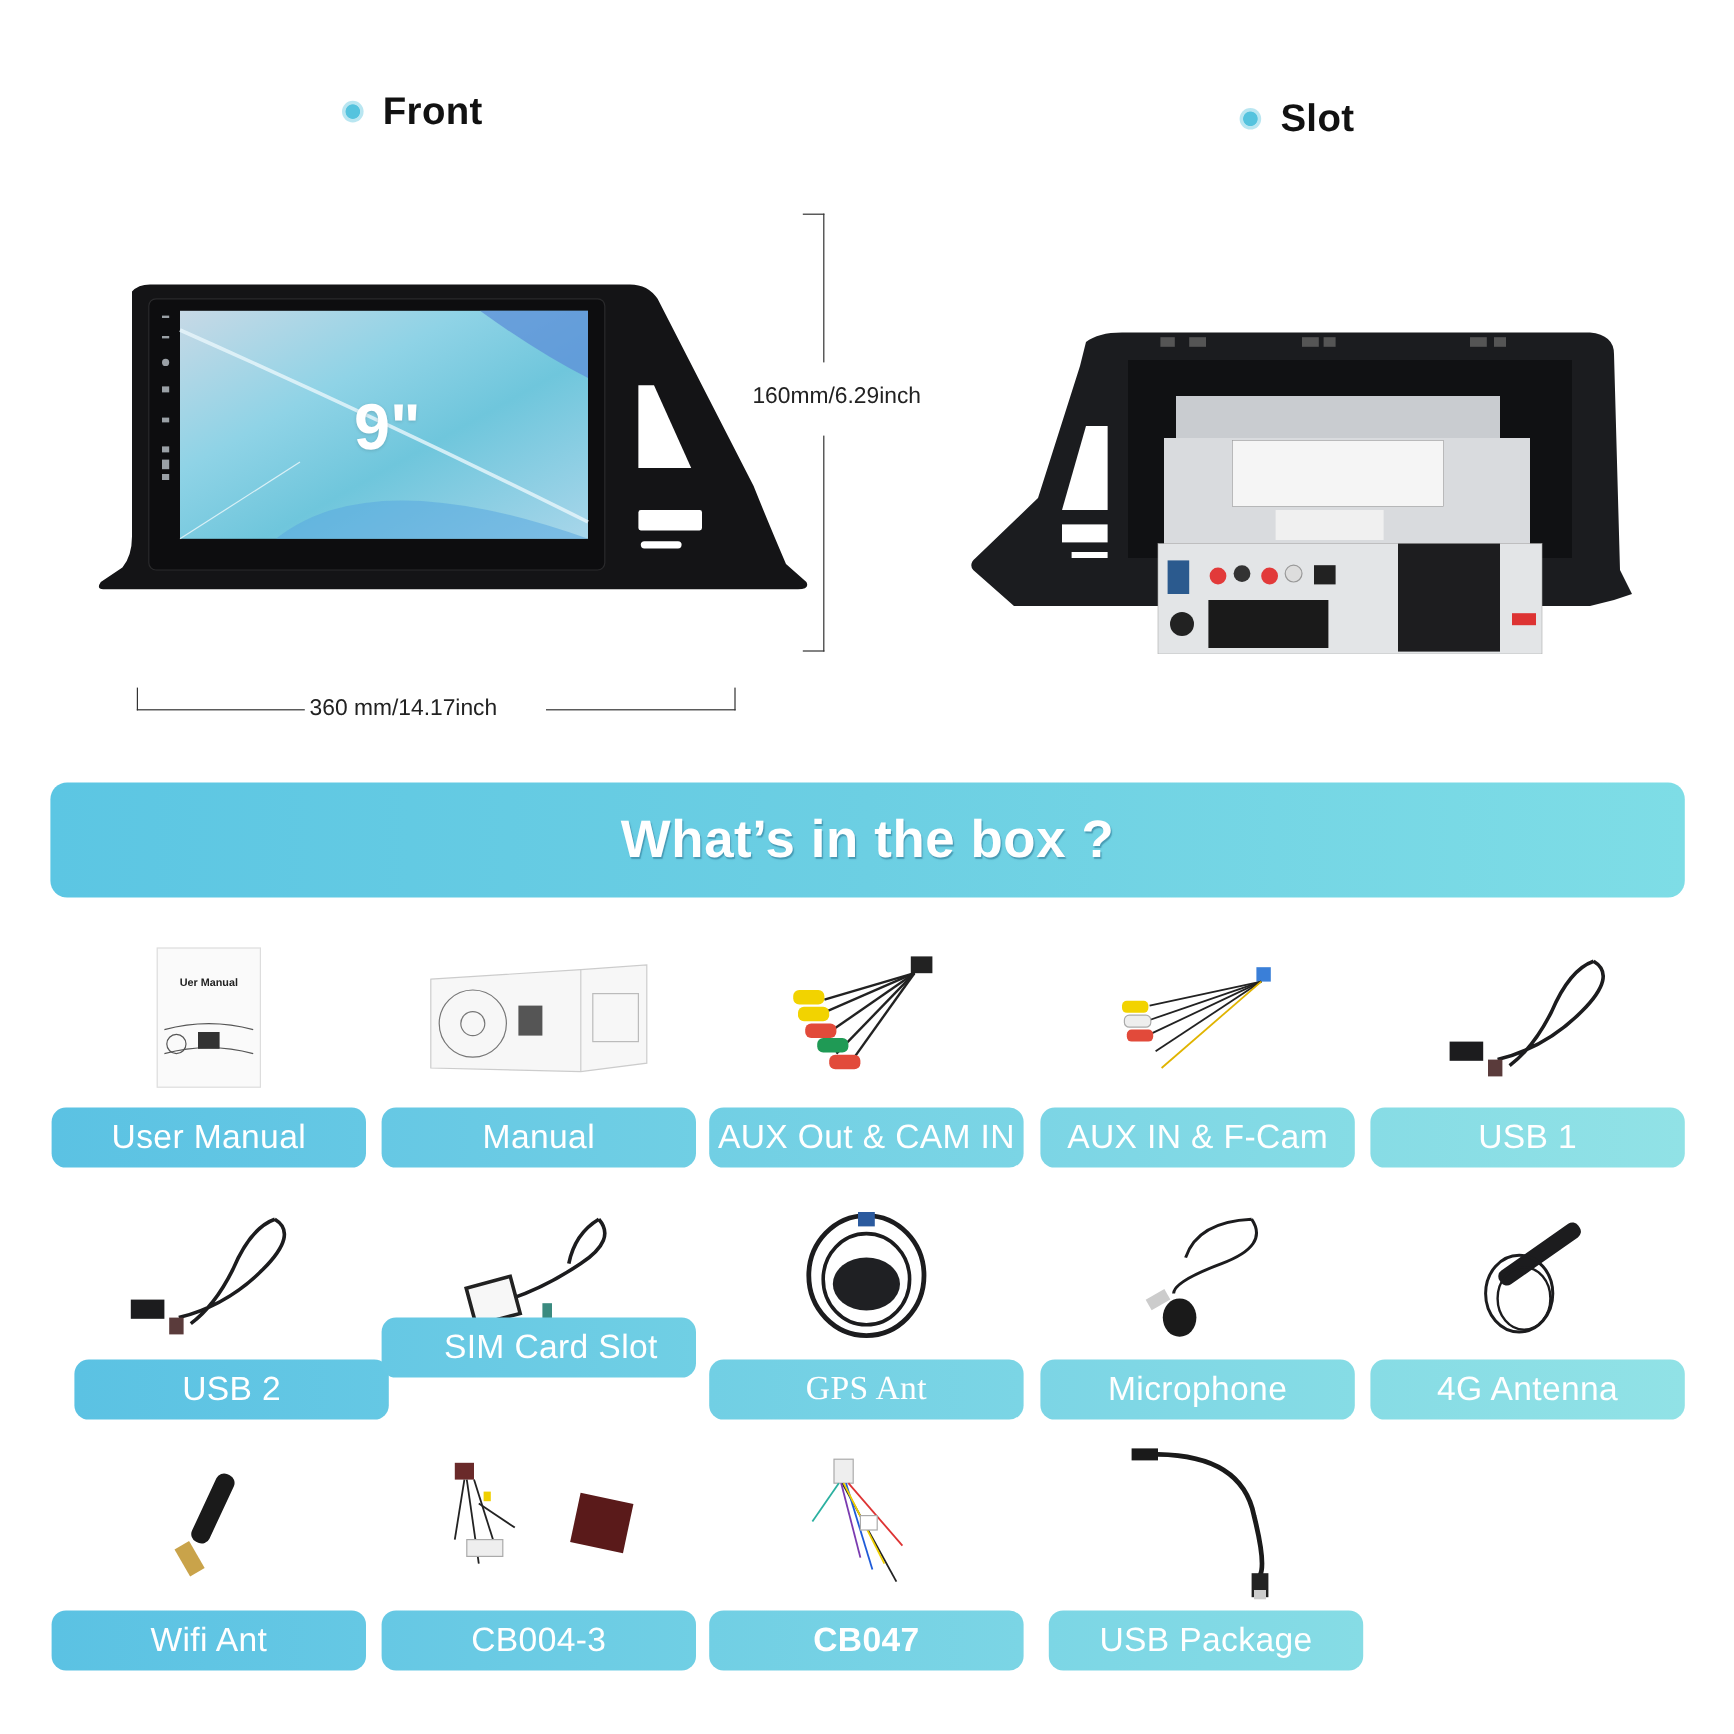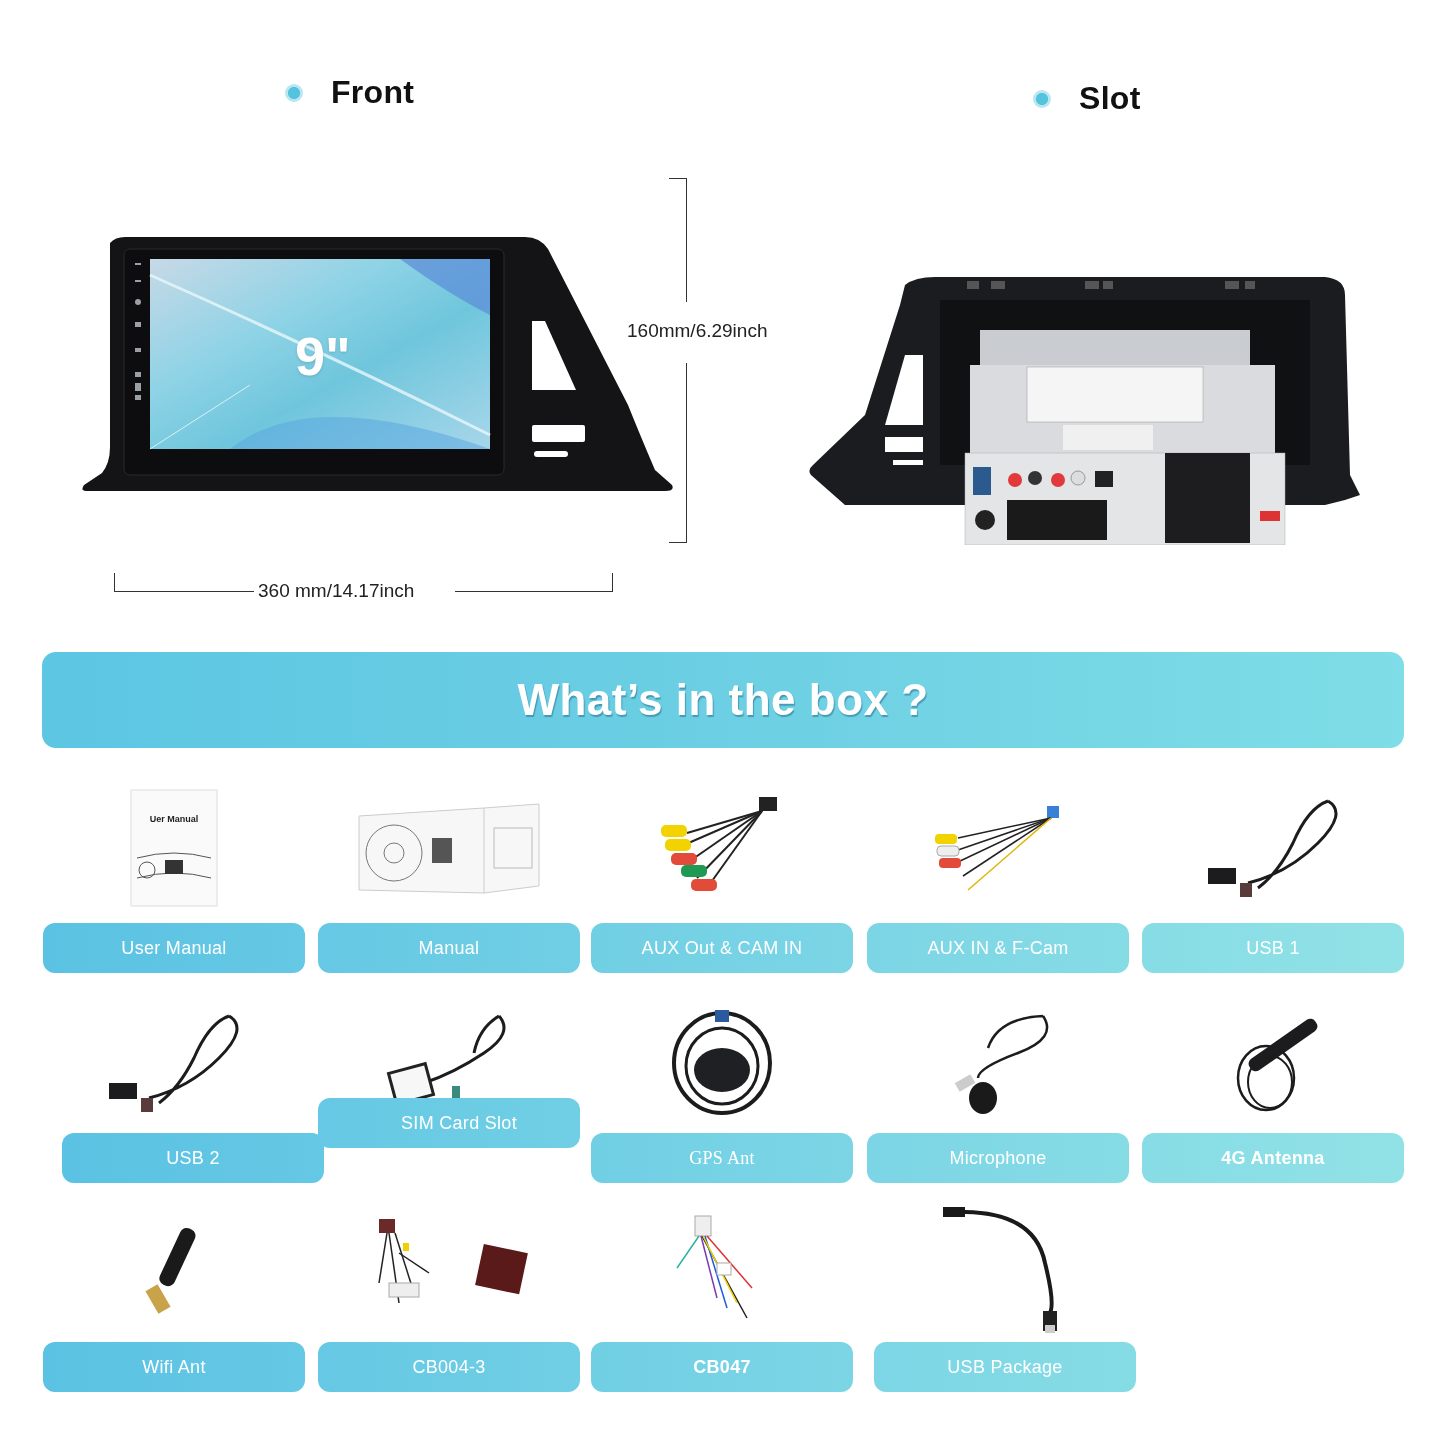--- a/index.html
+++ b/index.html
@@ -1,20 +1,20 @@
 <!DOCTYPE html>
 <html><head>
 <meta charset="utf-8">
 <style>
   * { box-sizing: border-box; margin: 0; padding: 0; }
   html, body { width: 1445px; height: 1445px; background: #ffffff; overflow: hidden; }
   body { position: relative; font-family: "Liberation Sans", "DejaVu Sans", sans-serif; color: #111; }
 
   
-  .view-heading { position: absolute; display: flex; align-items: center; gap: 28px; }
+  .view-heading { position: absolute; display: flex; align-items: center; gap: 16px; }
   .view-heading .dot {
     width: 18px; height: 18px; border-radius: 50%;
     background: radial-gradient(circle, #55c3de 0 45%, #b9e6f1 50% 100%);
   }
   .view-heading .label { font-size: 32px; font-weight: 700; letter-spacing: 0.3px; color: #111; }
   #heading-front { left: 285px; top: 74px; }
   #heading-back  { left: 1033px; top: 80px; }
 
   
   #front-unit { position: absolute; left: 80px; top: 235px; width: 595px; height: 265px; }
@@ -53,21 +53,21 @@
     text-shadow: 1px 2px 1px rgba(40,110,140,0.55);
   }
 
   
   .item { position: absolute; width: 262px; }
   .item .thumb { position: absolute; left: 0; width: 262px; height: 135px; display: flex; align-items: center; justify-content: center; }
   .item .thumb svg { display: block; }
   .pill {
     position: absolute; left: 0; width: 262px; height: 50px; border-radius: 12px;
     display: flex; align-items: center; justify-content: center;
-    font-size: 18px; color: #fff; letter-spacing: 0.3px;
+    font-size: 28px; color: #fff; letter-spacing: 0.3px;
   }
 </style>
 </head>
 <body>
 
 <div id="heading-front" class="view-heading">
   <span class="dot"></span>
   <span class="label">Front</span>
 </div>
 <div id="heading-back" class="view-heading">
@@ -286,21 +286,21 @@
       <div class="pill" style="top: 1133px; background: linear-gradient(90deg, rgb(124, 213, 229), rgb(134, 220, 229));">Microphone</div>
     </div>
     <div class="item" style="left: 1142px; top: 0px;">
       <div class="thumb" style="top: 995px;">
         <svg width="110" height="110" viewBox="0 0 110 110">
           <rect x="25" y="30" width="80" height="14" rx="6" fill="#1c1c1e" transform="rotate(-35 65 37)"></rect>
           <ellipse cx="48" cy="70" rx="28" ry="32" stroke="#1c1c1e" stroke-width="2.5" fill="none"></ellipse>
           <ellipse cx="52" cy="74" rx="22" ry="26" stroke="#1c1c1e" stroke-width="2" fill="none"></ellipse>
         </svg>
       </div>
-      <div class="pill" style="top: 1133px; background: linear-gradient(90deg, rgb(135, 220, 229), rgb(145, 226, 230)); font-weight: bold;">4G Antenna</div>
+      <div class="pill" style="top: 1133px; background: linear-gradient(90deg, rgb(135, 220, 229), rgb(145, 226, 230));">4G Antenna</div>
     </div>
     <div class="item" style="left: 43px; top: 0px;">
       <div class="thumb" style="top: 1200px;">
         <svg width="90" height="100" viewBox="0 0 90 100">
           <rect x="40" y="8" width="16" height="62" rx="7" fill="#1a1a1a" transform="rotate(25 48 40)"></rect>
           <rect x="22" y="68" width="14" height="26" fill="#c9a34a" transform="rotate(-30 29 81)"></rect>
         </svg>
       </div>
       <div class="pill" style="top: 1342px; background: linear-gradient(90deg, rgb(91, 194, 227), rgb(101, 200, 228));">Wifi  Ant</div>
     </div>

